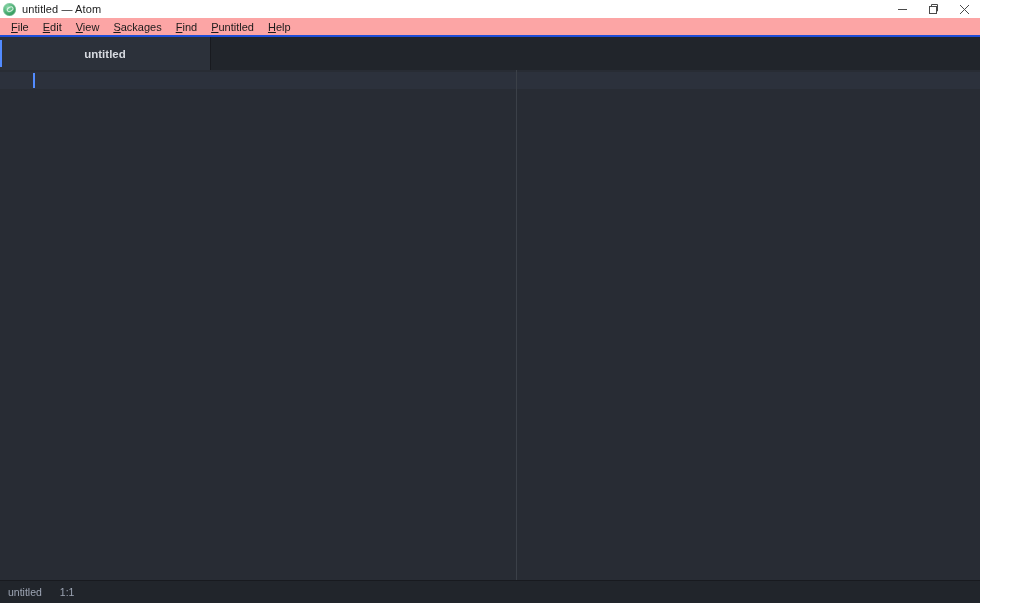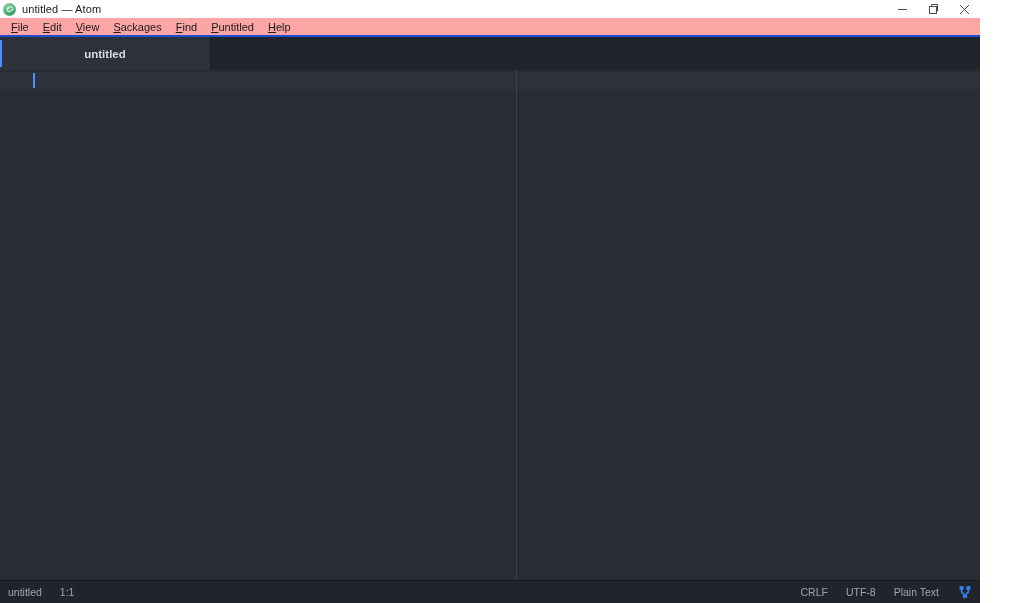--- a/index.html
+++ b/index.html
@@ -281,29 +281,15 @@
       <div class="wrap-guide"></div>
       <div class="cursor"></div>
     </div>
   </div>
 
   <div class="status-bar">
     <div class="status-left">
       <div class="status-item">untitled</div>
       <div class="status-item">1:1</div>
     </div>
-    <div class="status-right">
-      <div class="status-item">CRLF</div>
-      <div class="status-item">UTF-8</div>
-      <div class="status-item">Plain Text</div>
-      <div class="status-item git-icon-item">
-        <svg width="14" height="14" viewBox="0 0 14 14" aria-hidden="true">
-          <circle cx="3.6" cy="3" r="2.3" fill="#2f80ed"></circle>
-          <circle cx="10.4" cy="3" r="2.3" fill="#2f80ed"></circle>
-          <circle cx="7" cy="11" r="2.3" fill="#2f80ed"></circle>
-          <path d="M3.6 4.4 L3.6 6.2 Q3.6 8.1 6 8.8" stroke="#2f80ed" stroke-width="1.7" fill="none"></path>
-          <path d="M10.4 4.4 L10.4 6.2 Q10.4 8.1 8 8.8" stroke="#2f80ed" stroke-width="1.7" fill="none"></path>
-        </svg>
-      </div>
-    </div>
   </div>
 
 </div>
 
 </body></html>

